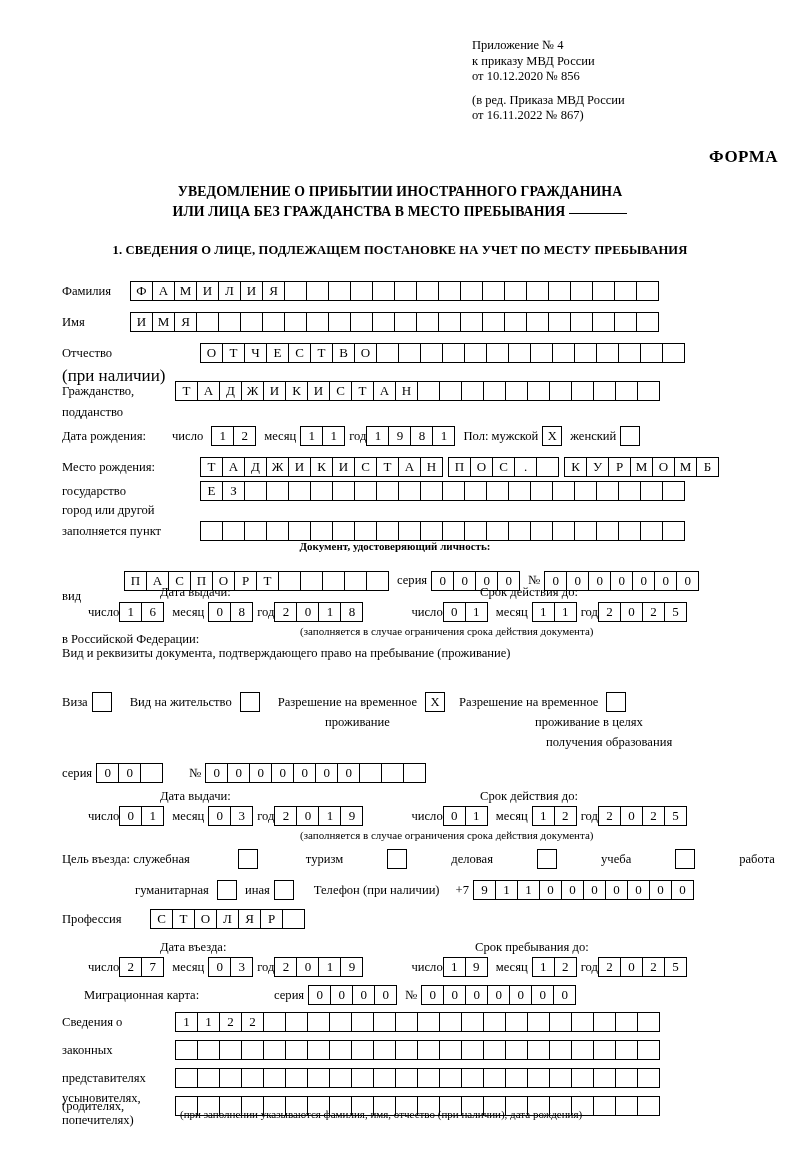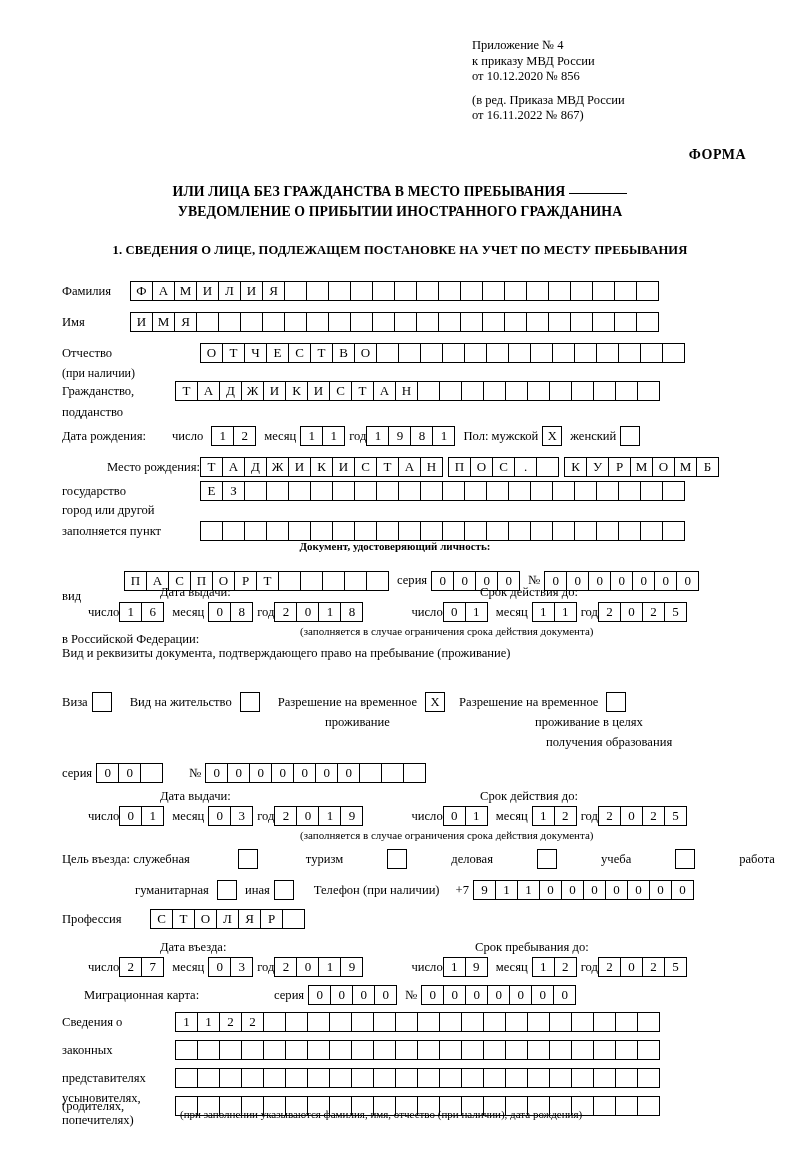--- a/index.html
+++ b/index.html
@@ -29,23 +29,23 @@
     top: 38px;
     width: 290px;
     text-align: left;
     font-size: 12.5px;
     line-height: 15.5px;
   }
   .hdr .l { white-space: nowrap; }
   .hdr .gap { height: 8px; }
   .forma {
     position: absolute;
-    right: 54px;
+    right: 22px;
     top: 147px;
-    font-size: 14px;
+    font-size: 17px;
     font-weight: bold;
     letter-spacing: 0.5px;
   }
   .title {
     position: absolute;
     left: 0; right: 0;
     top: 182px;
     text-align: center;
     font-size: 13.8px;
     font-weight: bold;
@@ -71,21 +71,21 @@
 
   
   .row {
     position: absolute;
     display: flex;
     align-items: center;
     font-size: 12.6px;
     white-space: nowrap;
   }
   .lbl { font-size: 12.6px; }
-  .lbl.sm { font-size: 12px; }
+  .lbl.sm { font-size: 17px; }
   .cells { display: flex; }
   .cell {
     width: 23px;
     height: 20px;
     border: 1px solid #000;
     margin-left: -1px;
     box-sizing: border-box;
     text-align: center;
     font-size: 13px;
     line-height: 18px;
@@ -123,22 +123,22 @@
     <div class="l">Приложение № 4</div>
     <div class="l">к приказу МВД России</div>
     <div class="l">от 10.12.2020 № 856</div>
     <div class="gap"></div>
     <div class="l">(в ред. Приказа МВД России</div>
     <div class="l">от 16.11.2022 № 867)</div>
   </div>
   <div class="forma">ФОРМА</div>
 
   <div class="title">
+    <div>УВЕДОМЛЕНИЕ О ПРИБЫТИИ ИНОСТРАННОГО ГРАЖДАНИНА</div>
     <div><span>ИЛИ ЛИЦА БЕЗ ГРАЖДАНСТВА В МЕСТО ПРЕБЫВАНИЯ</span><span class="underline-blank"></span></div>
-    <div>УВЕДОМЛЕНИЕ О ПРИБЫТИИ ИНОСТРАННОГО ГРАЖДАНИНА</div>
   </div>
 
   <div class="section1">1. СВЕДЕНИЯ О ЛИЦЕ, ПОДЛЕЖАЩЕМ ПОСТАНОВКЕ НА УЧЕТ ПО МЕСТУ ПРЕБЫВАНИЯ</div>
 
   <div class="row" style="left:62px; top:281px;">
     <span class="lbl" style="width:68px;">Фамилия</span>
     <span class="cells">
         <span class="cell">Ф</span>
         <span class="cell">А</span>
         <span class="cell">М</span>
@@ -285,21 +285,21 @@
     <span class="lbl">Пол: мужской</span>
     <span class="sp4"></span>
     <span class="box">X</span>
     <span class="sp8"></span>
     <span class="lbl">женский</span>
     <span class="sp4"></span>
     <span class="box"></span>
   </div>
 
   <div class="row" style="left:62px; top:457px;">
-    <span class="lbl" style="width:138px;text-align:right;">Место рождения:</span>
+    <span class="lbl" style="width:138px;">Место рождения:</span>
     <span class="cells">
         <span class="cell">Т</span>
         <span class="cell">А</span>
         <span class="cell">Д</span>
         <span class="cell">Ж</span>
         <span class="cell">И</span>
         <span class="cell">К</span>
         <span class="cell">И</span>
         <span class="cell">С</span>
         <span class="cell">Т</span>

